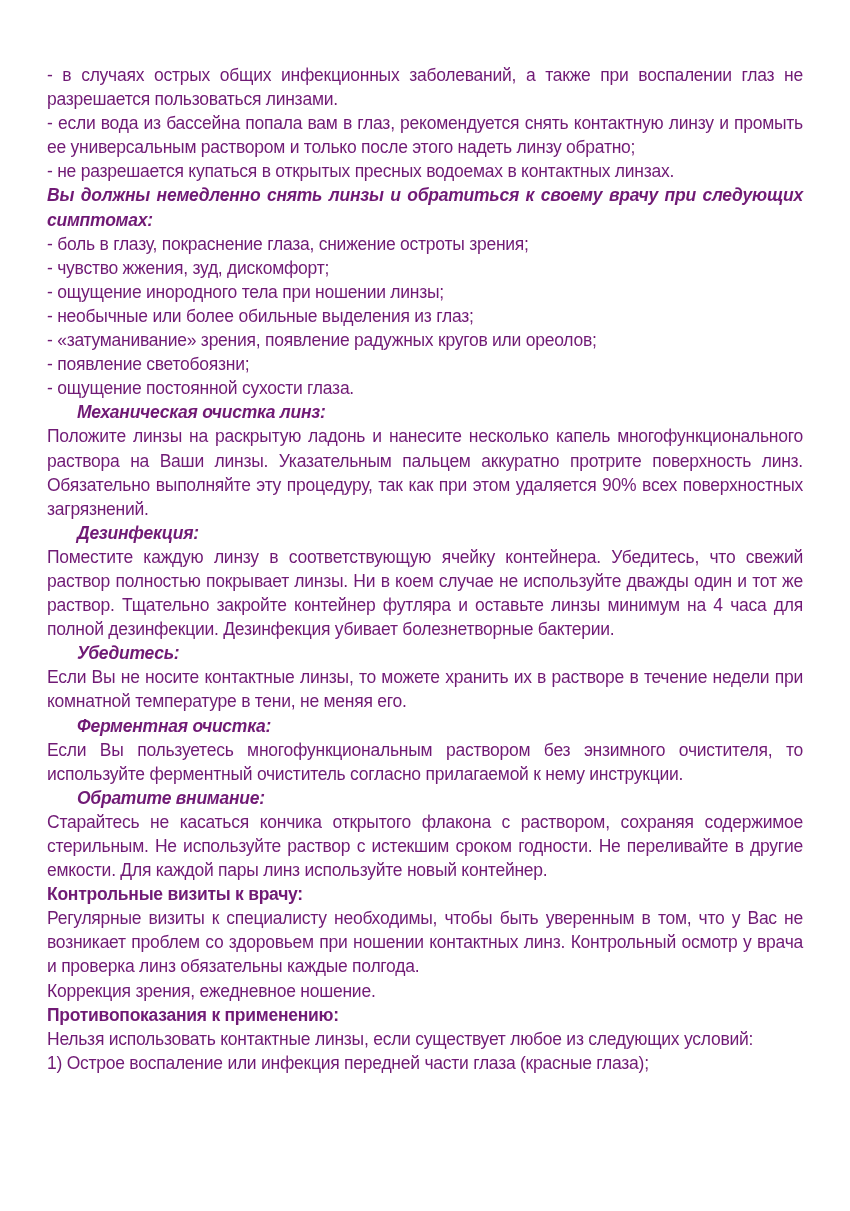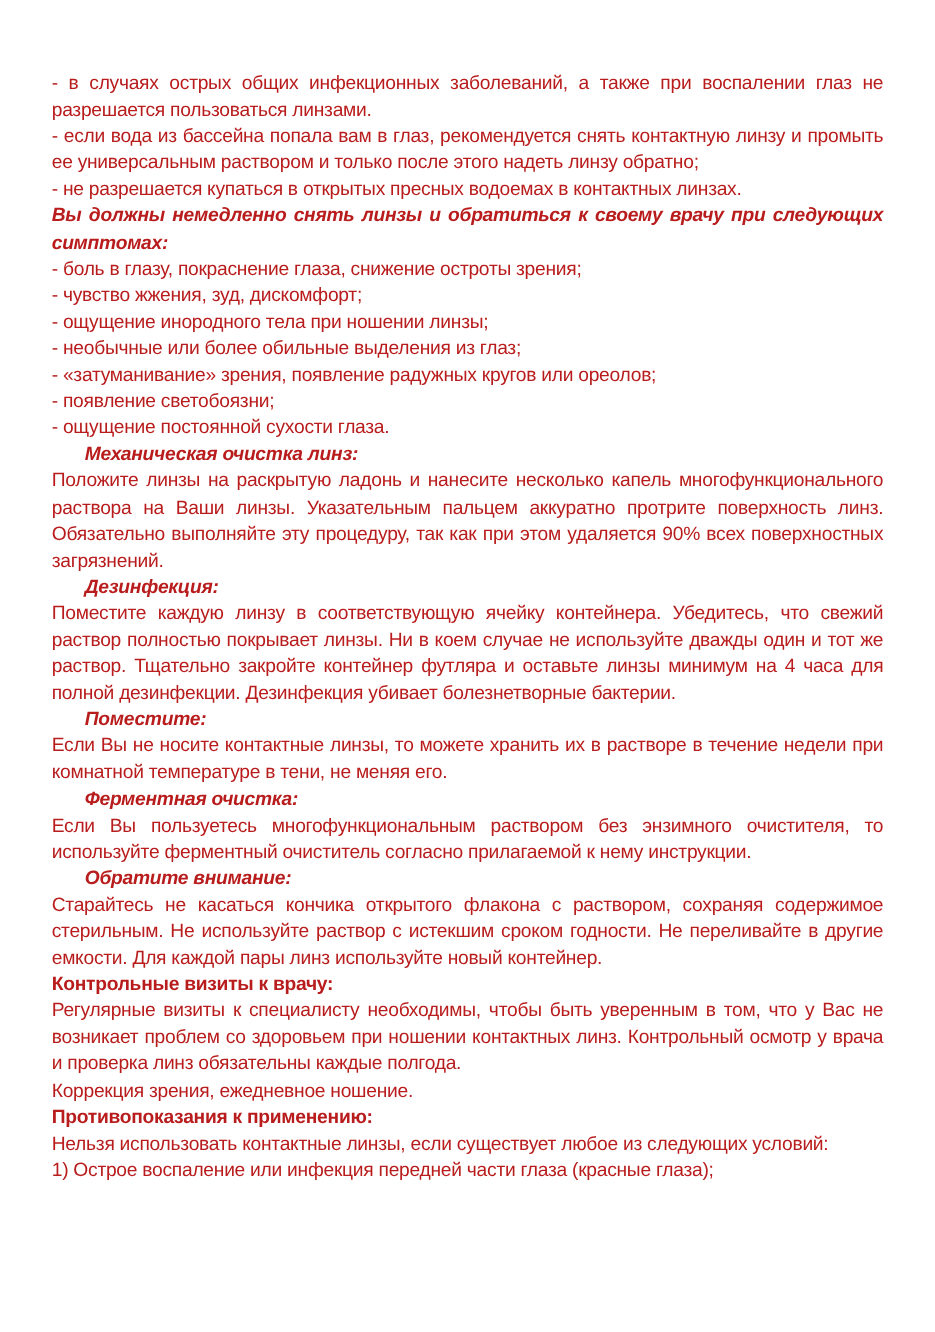--- a/index.html
+++ b/index.html
@@ -12,21 +12,21 @@
     background: #ffffff;
     overflow: hidden;
     position: relative;
     font-family: "Liberation Sans", "DejaVu Sans", sans-serif;
   }
   .doc {
     position: absolute;
     left: 47px;
     top: 63px;
     width: 756px;
-    color: #b91c1c;
+    color: #701a75;
     font-size: 17.5px;
     line-height: 24.1px;
     letter-spacing: -0.25px;
   }
   .doc p {
     margin: 0;
     padding: 0;
     text-align: justify;
   }
   
@@ -55,21 +55,21 @@
   <p class="body">- чувство жжения, зуд, дискомфорт;</p>
   <p class="body">- ощущение инородного тела при ношении линзы;</p>
   <p class="body">- необычные или более обильные выделения из глаз;</p>
   <p class="body">- «затуманивание» зрения, появление радужных кругов или ореолов;</p>
   <p class="body">- появление светобоязни;</p>
   <p class="body">- ощущение постоянной сухости глаза.</p>
   <p class="sub">Механическая очистка линз:</p>
   <p class="body">Положите линзы на раскрытую ладонь и нанесите несколько капель многофункционального раствора на Ваши линзы. Указательным пальцем аккуратно протрите поверхность линз. Обязательно выполняйте эту процедуру, так как при этом удаляется 90% всех поверхностных загрязнений.</p>
   <p class="sub">Дезинфекция:</p>
   <p class="body">Поместите каждую линзу в соответствующую ячейку контейнера. Убедитесь, что свежий раствор полностью покрывает линзы. Ни в коем случае не используйте дважды один и тот же раствор. Тщательно закройте контейнер футляра и оставьте линзы минимум на 4 часа для полной дезинфекции. Дезинфекция убивает болезнетворные бактерии.</p>
-  <p class="sub">Поместите:</p>
+  <p class="sub">Убедитесь:</p>
   <p class="body">Если Вы не носите контактные линзы, то можете хранить их в растворе в течение недели при комнатной температуре в тени, не меняя его.</p>
   <p class="sub">Ферментная очистка:</p>
   <p class="body">Если Вы пользуетесь многофункциональным раствором без энзимного очистителя, то используйте ферментный очиститель согласно прилагаемой к нему инструкции.</p>
   <p class="sub">Обратите внимание:</p>
   <p class="body">Старайтесь не касаться кончика открытого флакона с раствором, сохраняя содержимое стерильным. Не используйте раствор с истекшим сроком годности. Не переливайте в другие емкости. Для каждой пары линз используйте новый контейнер.</p>
   <p class="hb">Контрольные визиты к врачу:</p>
   <p class="body">Регулярные визиты к специалисту необходимы, чтобы быть уверенным в том, что у Вас не возникает проблем со здоровьем при ношении контактных линз. Контрольный осмотр у врача и проверка линз обязательны каждые полгода.</p>
   <p class="body">Коррекция зрения, ежедневное ношение.</p>
   <p class="hb">Противопоказания к применению:</p>
   <p class="body">Нельзя использовать контактные линзы, если существует любое из следующих условий:</p>

